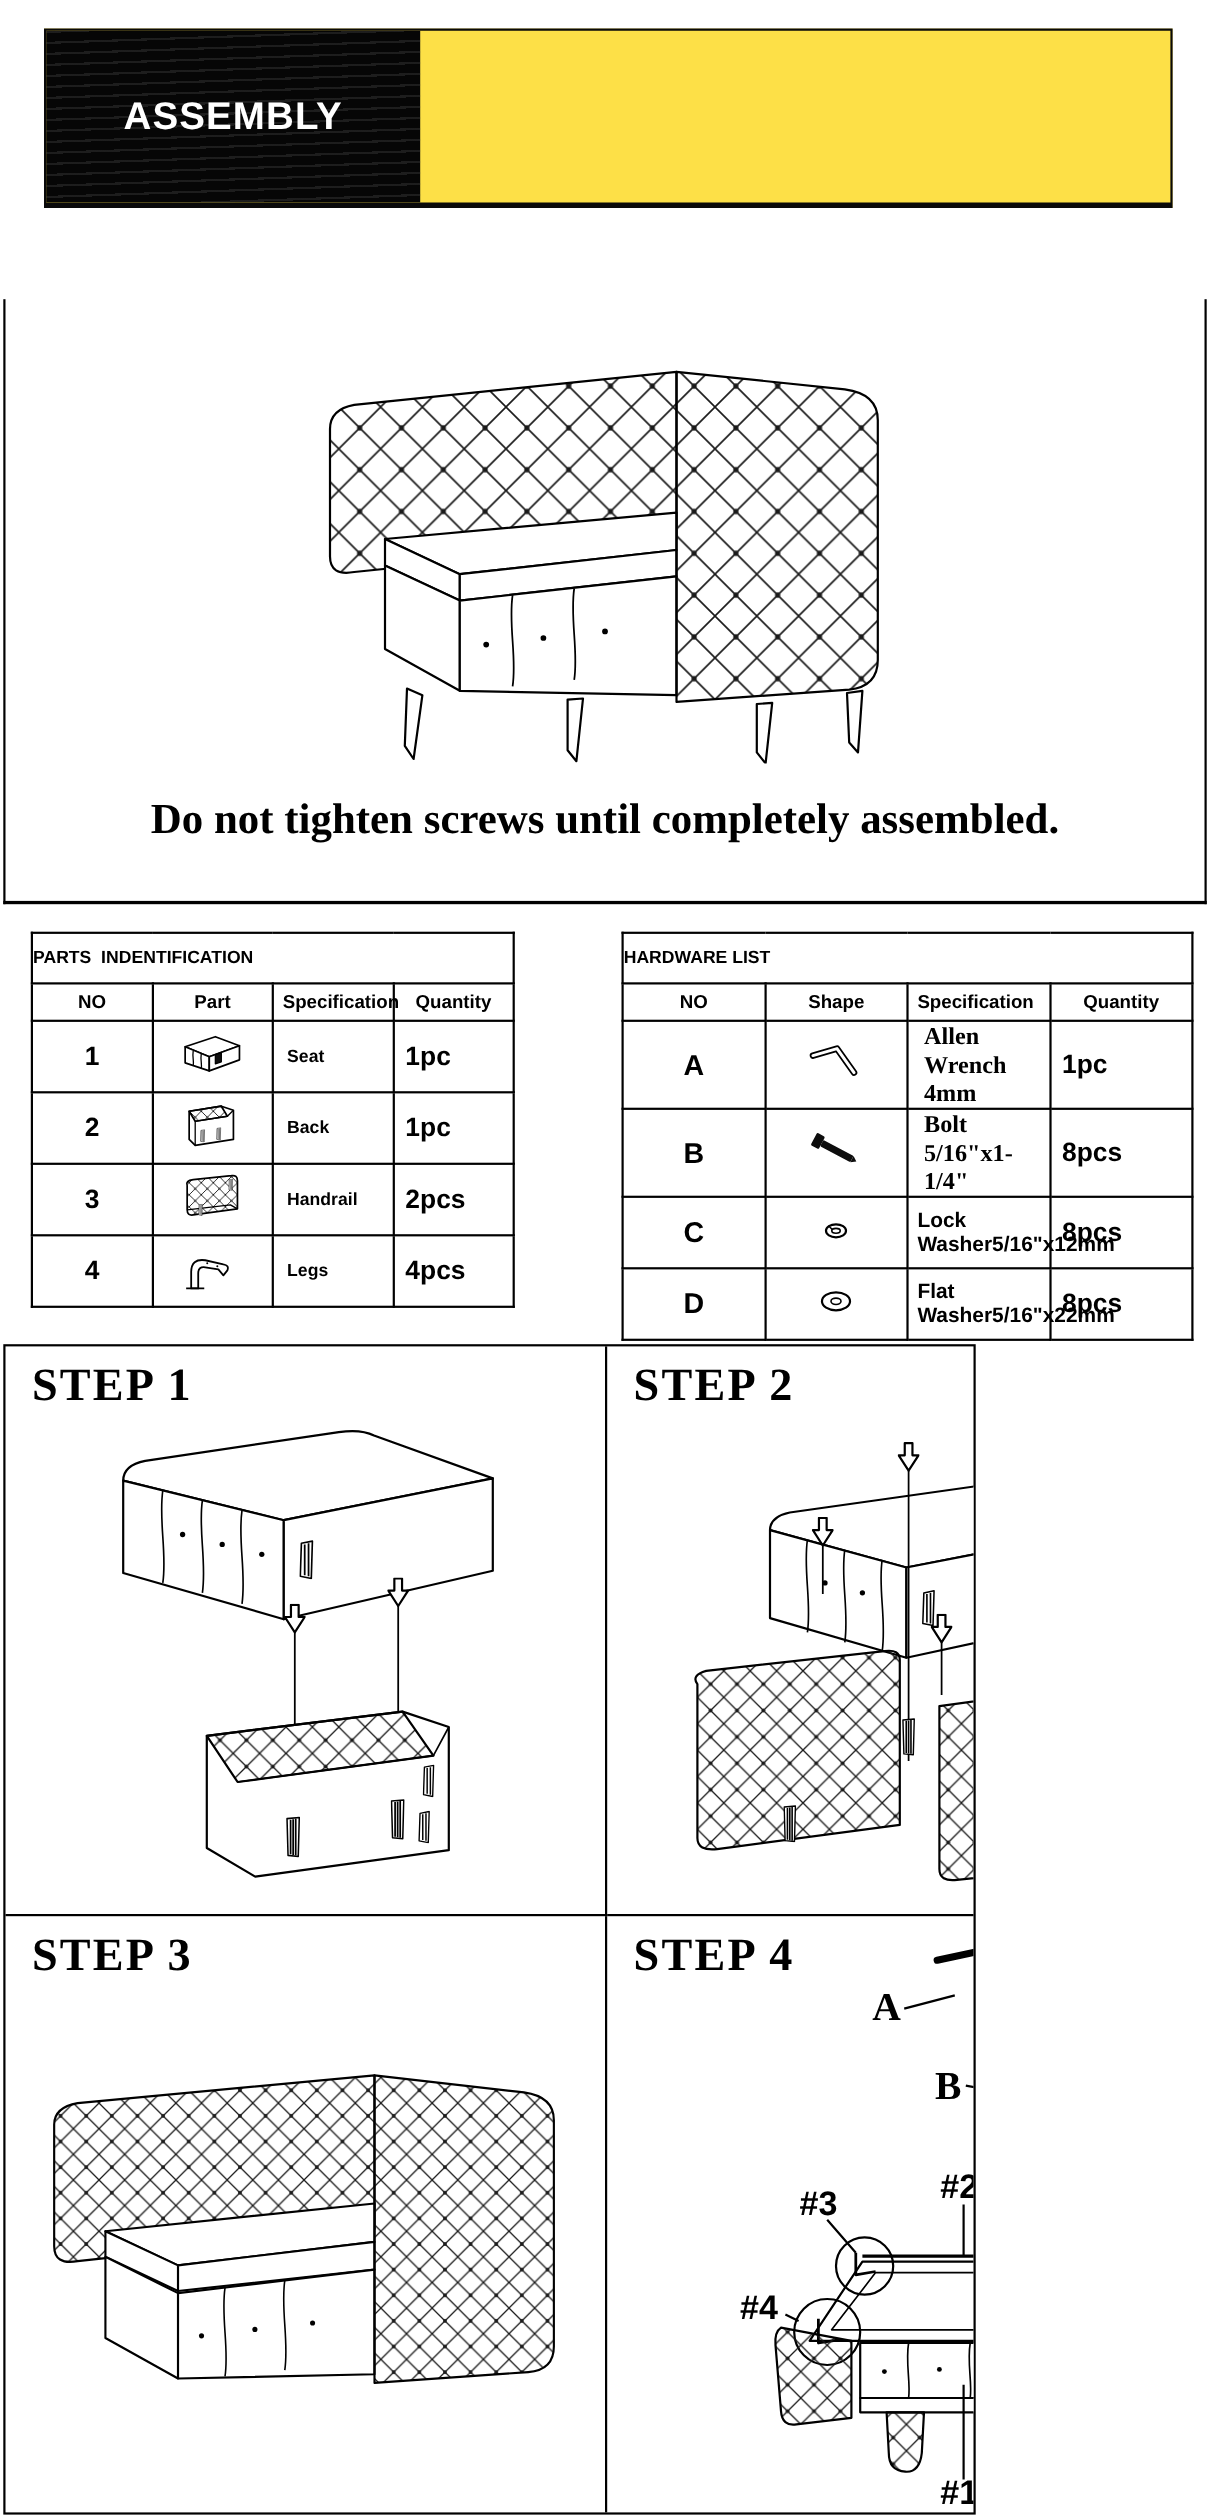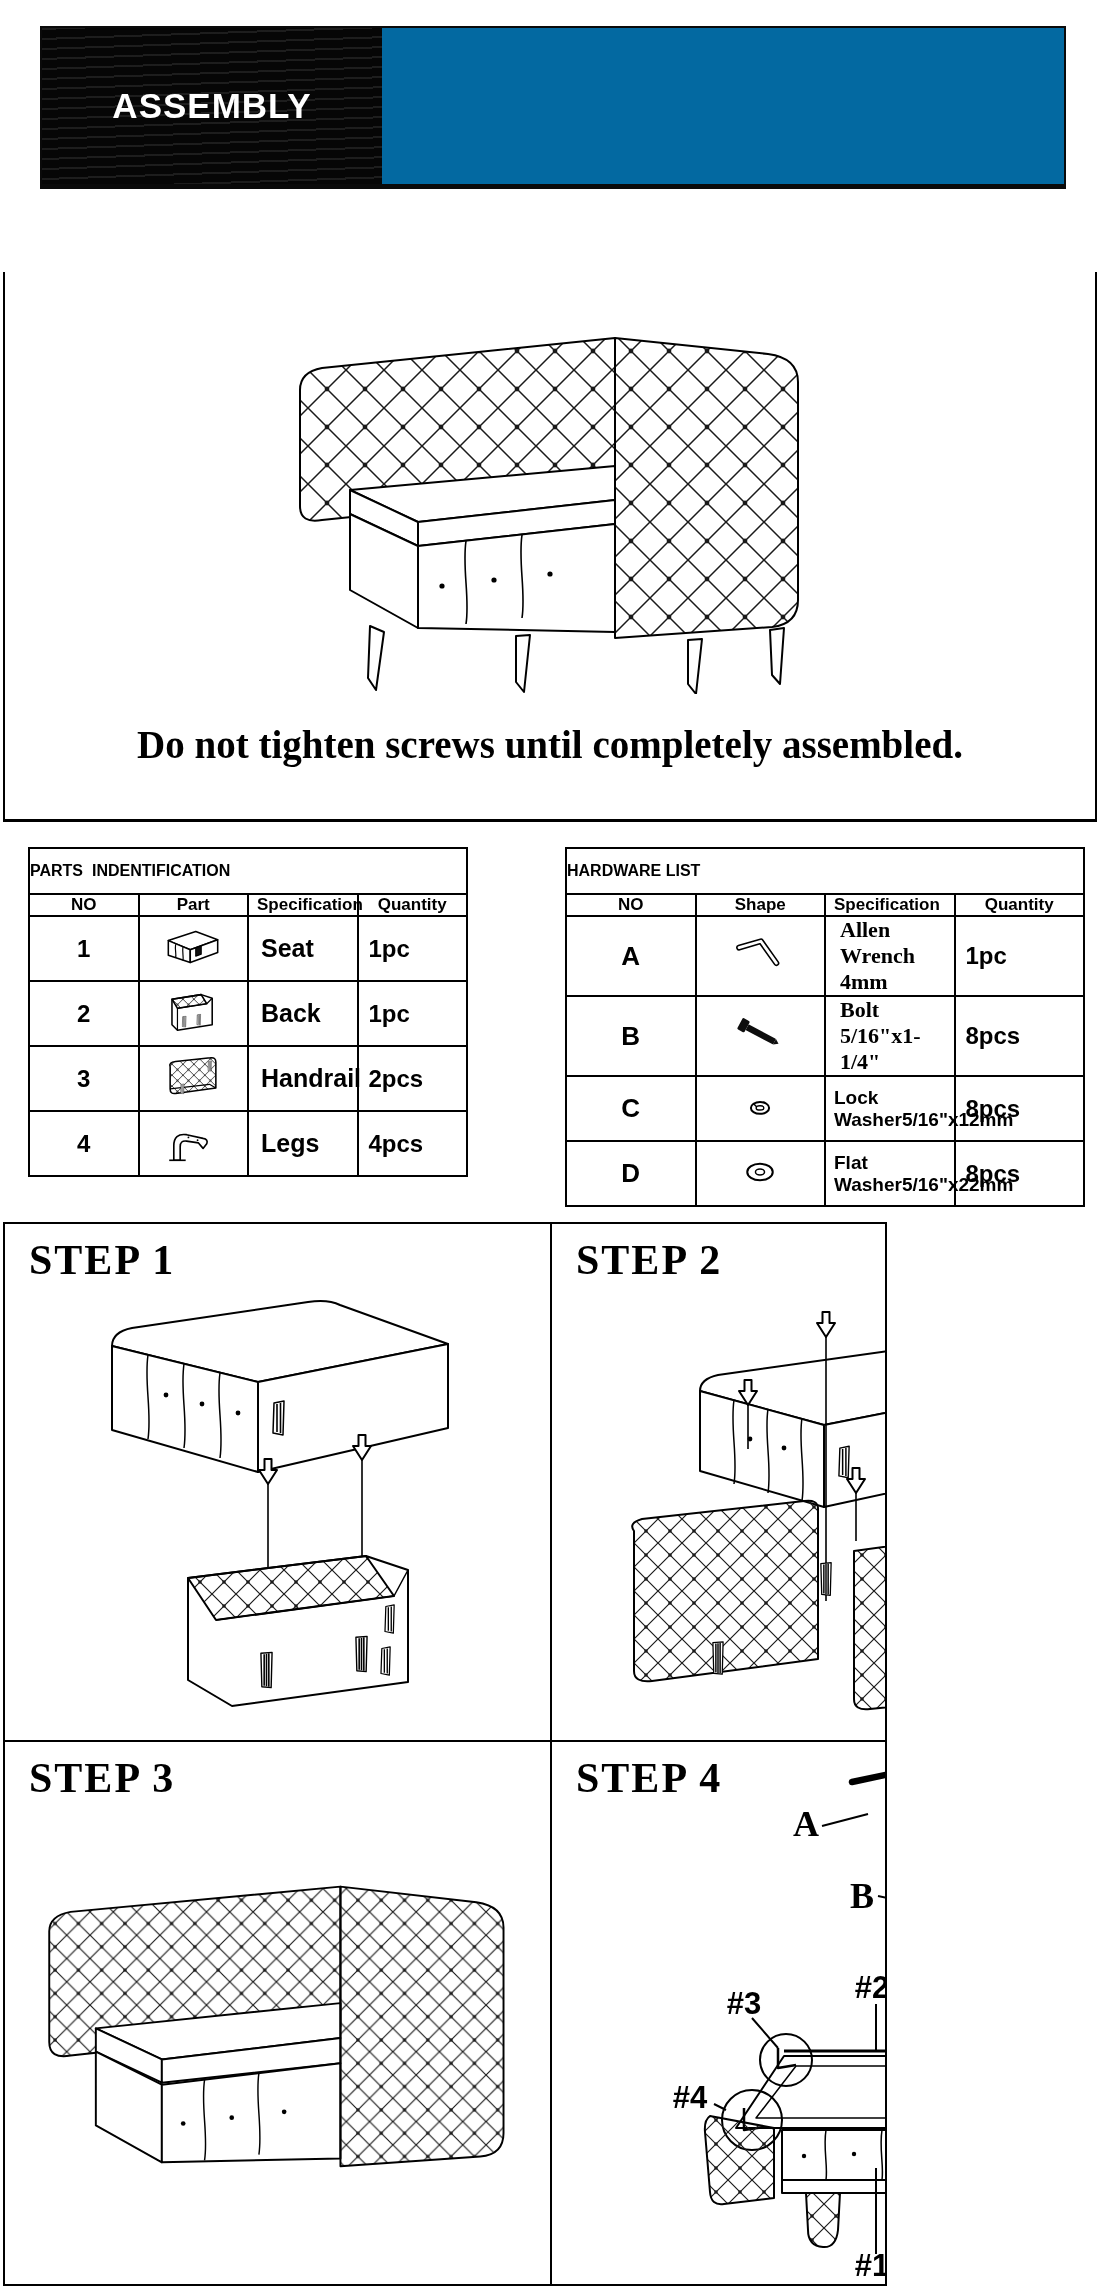--- a/index.html
+++ b/index.html
@@ -5,21 +5,21 @@
   * { margin:0; padding:0; box-sizing:border-box; }
   html,body { background:#ffffff; }
   body {
     width:1100px; height:2290px; position:relative;
     font-family:"Liberation Sans", sans-serif; color:#000;
   }
 
   
   .header {
     position:absolute; left:40px; top:26px; width:1026px; height:163px;
-    border:2px solid #0a0a0a; border-bottom-width:5px; display:flex; background:#0369a1;
+    border:2px solid #0a0a0a; border-bottom-width:5px; display:flex; background:#fde047;
   }
   .badge {
     width:340px; height:100%; background:#060606; color:#fff;
     display:flex; flex-direction:column; align-items:center; justify-content:center;
     font-weight:700; font-size:35px; line-height:1.25; letter-spacing:1px;
     background-image:repeating-linear-gradient(178deg, rgba(90,90,90,.28) 0 2px, rgba(0,0,0,0) 2px 10px);
   }
   .title-area { flex:1; display:flex; align-items:center; justify-content:center; }
   .doc-title { font-size:51px; font-weight:700; letter-spacing:1px; white-space:nowrap; }
 
@@ -31,28 +31,28 @@
   .hero svg { position:absolute; }
   .warning {
     position:absolute; left:0; width:100%; top:450px; text-align:center;
     font-family:"Liberation Serif", serif; font-weight:700; font-size:39px;
   }
 
   
   table { border-collapse:collapse; table-layout:fixed; background:#fff; }
   td { border:2px solid #000; vertical-align:middle; }
   .tbl-title { height:46px; text-align:left; font-weight:700; font-size:16px; white-space:pre; }
-  .hdr td { height:22px; font-weight:700; font-size:17px; text-align:center; }
+  .hdr td { height:34px; font-weight:700; font-size:17px; text-align:center; }
   .hdr td.left { text-align:left; padding-left:8px; }
   .parts-table { position:absolute; left:28px; top:847px; width:440px; }
   .hw-table    { position:absolute; left:565px; top:847px; width:520px; }
   .drow td { height:65px; }
   .no-cell  { text-align:center; font-weight:700; font-size:24px; }
   .icon-cell{ text-align:center; }
-  .spec-cell{ font-weight:700; font-size:25px; padding-left:12px; }
+  .spec-cell{ font-weight:700; font-size:16px; padding-left:12px; }
   .qty-cell { font-weight:700; font-size:24px; padding-left:10px; }
   .hw-table .no-cell { font-size:26px; }
   .hw-spec-serif { font-family:"Liberation Serif", serif; font-weight:700; font-size:22px; padding-left:14px; }
   .hw-spec-sans  { font-weight:700; font-size:19px; padding-left:8px; }
 
   
   .steps {
     position:absolute; left:3px; top:1222px; width:884px; height:1064px;
     border:2px solid #000; display:grid;
     grid-template-columns:547px auto; grid-template-rows:518px auto;

